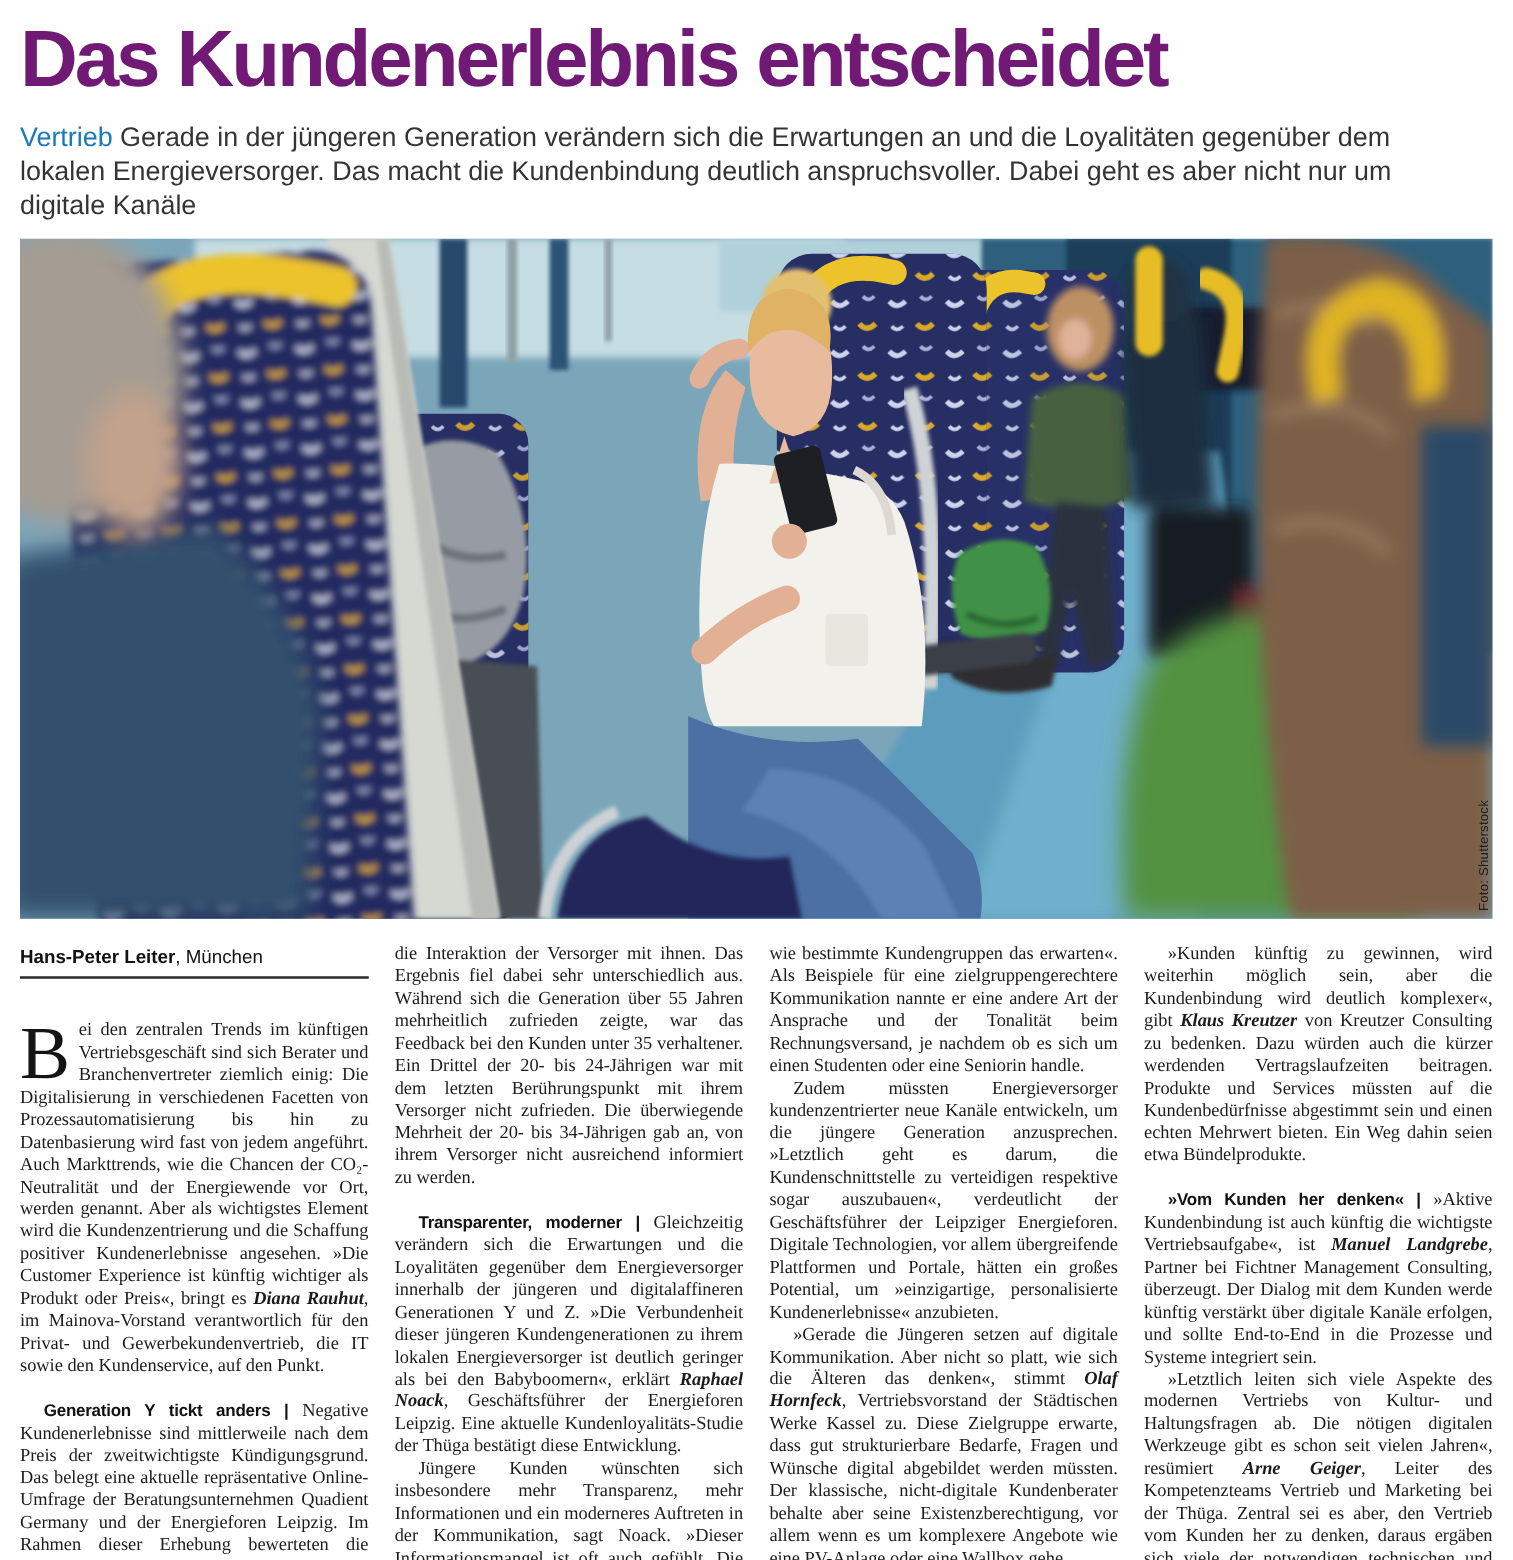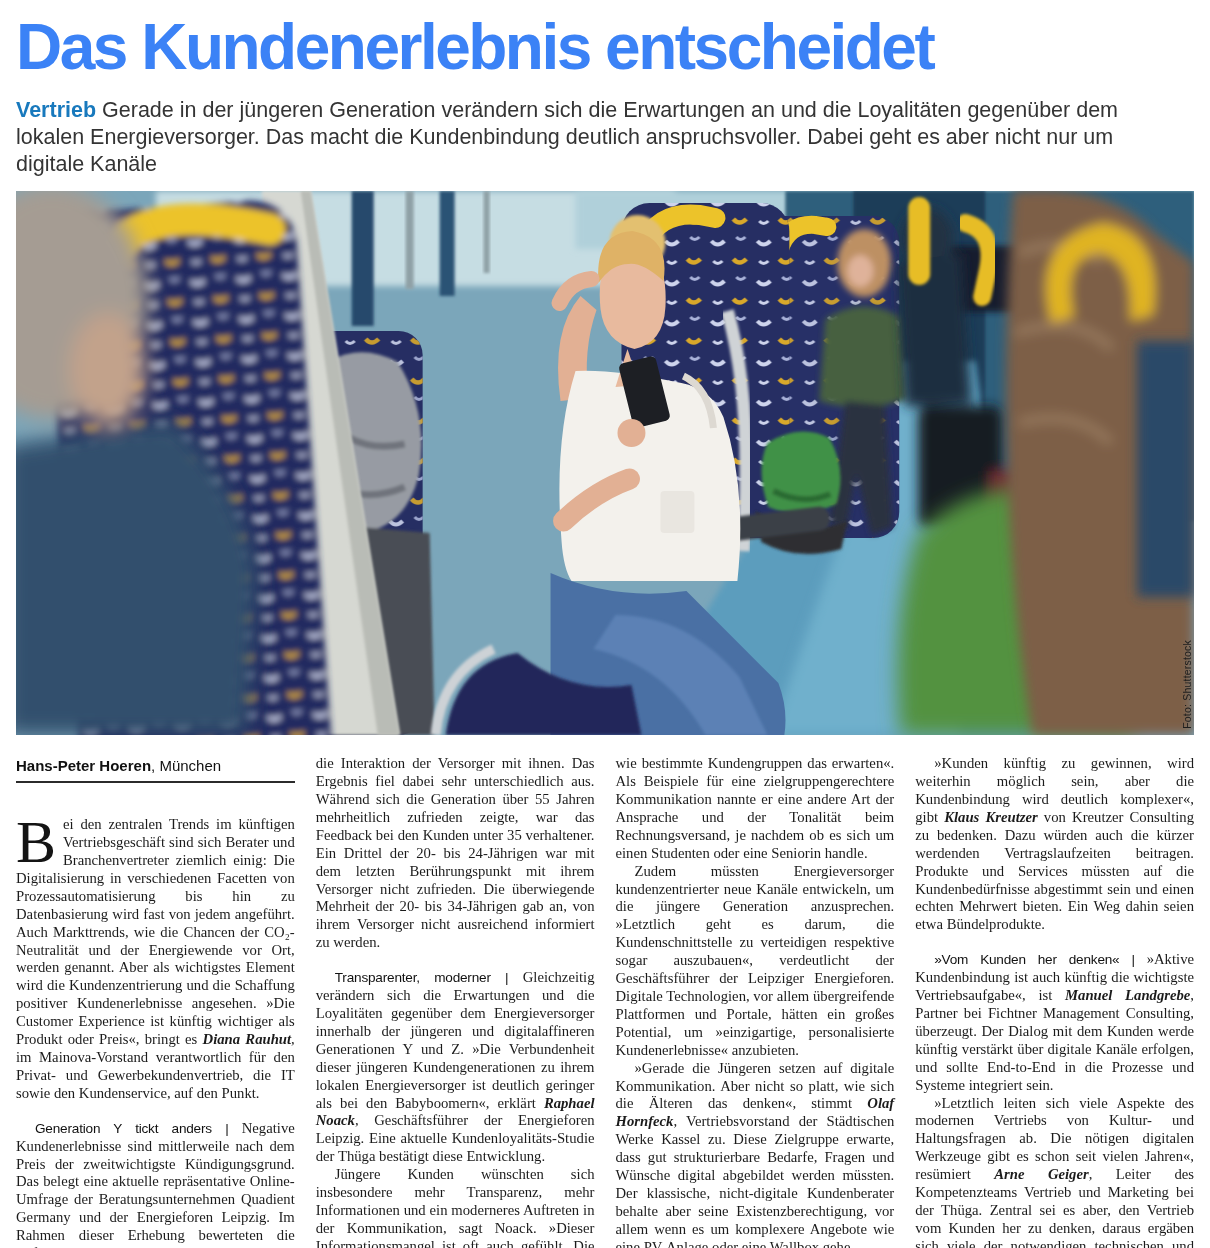--- a/index.html
+++ b/index.html
@@ -3,24 +3,24 @@
 <meta charset="utf-8">
 <style>
   html,body{margin:0;padding:0;background:#ffffff;}
   body{width:1210px;height:1248px;overflow:hidden;
        font-family:"Liberation Sans",sans-serif;color:#1c1c1c;}
   .page{padding:10px 16px 0 16px;}
 
   
   .headline{margin:4px 0 0 0;font-family:"Liberation Sans",sans-serif;
     font-weight:700;font-size:64px;line-height:1.05;letter-spacing:-2.5px;
-    color:#3b82f6;white-space:nowrap;}
+    color:#701a75;white-space:nowrap;}
   .standfirst{margin:16px 0 0 0;font-size:21.5px;line-height:27px;color:#343434;
     font-weight:500;max-width:1165px;}
-  .kicker{color:var(--kicker,#1879bd);font-weight:700;}
+  .kicker{color:var(--kicker,#1879bd);font-weight:400;}
 
   
   .photo{position:relative;margin-top:13px;width:1178px;height:544px;
     overflow:hidden;background:#7ba6ba;}
   .photo svg{display:block;width:100%;height:100%;}
   .credit{position:absolute;right:1px;bottom:6px;
     writing-mode:vertical-rl;transform:rotate(180deg);
     font-size:10.5px;color:#1d1d1d;letter-spacing:.2px;}
 
   
@@ -29,21 +29,21 @@
   .byline{font-size:15px;color:#111;border-bottom:2px solid #2b2b2b;
     padding:2px 0 7px 0;margin-bottom:33px;}
   .byline-name{font-weight:700;}
   .para{margin:0;text-align:justify;font-family:"Liberation Serif",serif;
     font-size:14.7px;line-height:17.9px;color:#1b1b1b;hyphens:auto;
     -webkit-hyphens:auto;}
   .para.indent{text-indent:19px;}
   .para.gap{margin-top:17px;}
   .dropcap{float:left;font-family:"Liberation Serif",serif;font-weight:400;
     font-size:60px;line-height:47px;padding:3px 7px 0 0;color:#141414;}
-  .seg-lead{font-family:"Liberation Sans",sans-serif;font-weight:400;
+  .seg-lead{font-family:"Liberation Sans",sans-serif;font-weight:700;
     font-size:13.6px;letter-spacing:-0.2px;color:#111;}
   .seg-i{font-style:italic;font-weight:bold;}
 </style>
 </head>
 <body>
 
 <div class="page">
 
   <h1 class="headline">Das Kundenerlebnis entscheidet</h1>
 
@@ -169,21 +169,21 @@
         <path d="M1004 62 q52-20 82 10 M1000 142 q62-20 97 16 M1004 232 q57-15 92 20" stroke="#93755a" stroke-width="10" fill="none"></path>
         <path d="M1036 132 q-22-84 52-100 q62 10 50 92 l-23 6 q4-62 -31-68 q-38 4 -25 64 Z" fill="#e0b420"></path>
       </g>
       <rect x="1122" y="150" width="57" height="256" fill="#2c4a68" filter="url(#b6)"></rect>
     </svg>
     <div class="credit">Foto: Shutterstock</div>
   </div>
 
   <div class="columns" id="article-columns">
       <div class="col">
-        <div class="byline"><span class="byline-name">Hans-Peter Hoeren</span>, München</div>
+        <div class="byline"><span class="byline-name">Hans-Peter Leiter</span>, München</div>
         <p class="para"><span class="dropcap">B</span><span>ei den zentralen Trends im künftigen Vertriebsgeschäft sind sich Berater und Branchenvertreter ziemlich einig: Die Digitalisierung in verschiedenen Facetten von Prozessautomatisierung bis hin zu Datenbasierung wird fast von jedem angeführt. Auch Markttrends, wie die Chancen der CO₂-Neutralität und der Energiewende vor Ort, werden genannt. Aber als wichtigstes Element wird die Kundenzentrierung und die Schaffung positiver Kundenerlebnisse angesehen. »Die Customer Experience ist künftig wichtiger als Produkt oder Preis«, bringt es </span><span class="seg-i">Diana Rauhut</span><span>, im Mainova-Vorstand verantwortlich für den Privat- und Gewerbekundenvertrieb, die IT sowie den Kundenservice, auf den Punkt.</span></p>
         <p class="para indent gap"><span class="seg-lead">Generation Y tickt anders | </span><span>Negative Kundenerlebnisse sind mittlerweile nach dem Preis der zweitwichtigste Kündigungsgrund. Das belegt eine aktuelle repräsentative Online-Umfrage der Beratungsunternehmen Quadient Germany und der Energieforen Leipzig. Im Rahmen dieser Erhebung bewerteten die Befragten die Kommunikation und</span></p>
       </div>
       <div class="col">
         <p class="para"><span>die Interaktion der Versorger mit ihnen. Das Ergebnis fiel dabei sehr unterschiedlich aus. Während sich die Generation über 55 Jahren mehrheitlich zufrieden zeigte, war das Feedback bei den Kunden unter 35 verhaltener. Ein Drittel der 20- bis 24-Jährigen war mit dem letzten Berührungspunkt mit ihrem Versorger nicht zufrieden. Die überwiegende Mehrheit der 20- bis 34-Jährigen gab an, von ihrem Versorger nicht ausreichend informiert zu werden.</span></p>
         <p class="para indent gap"><span class="seg-lead">Transparenter, moderner | </span><span>Gleichzeitig verändern sich die Erwartungen und die Loyalitäten gegenüber dem Energieversorger innerhalb der jüngeren und digitalaffineren Generationen Y und Z. »Die Verbundenheit dieser jüngeren Kundengenerationen zu ihrem lokalen Energieversorger ist deutlich geringer als bei den Babyboomern«, erklärt </span><span class="seg-i">Raphael Noack</span><span>, Geschäftsführer der Energieforen Leipzig. Eine aktuelle Kundenloyalitäts-Studie der Thüga bestätigt diese Entwicklung.</span></p>
         <p class="para indent"><span>Jüngere Kunden wünschten sich insbesondere mehr Transparenz, mehr Informationen und ein moderneres Auftreten in der Kommunikation, sagt Noack. »Dieser Informationsmangel ist oft auch gefühlt. Die Informationen sind schon da, aber nicht so aufbereitet,</span></p>
       </div>
       <div class="col">
         <p class="para"><span>wie bestimmte Kundengruppen das erwarten«. Als Beispiele für eine zielgruppengerechtere Kommunikation nannte er eine andere Art der Ansprache und der Tonalität beim Rechnungsversand, je nachdem ob es sich um einen Studenten oder eine Seniorin handle.</span></p>

